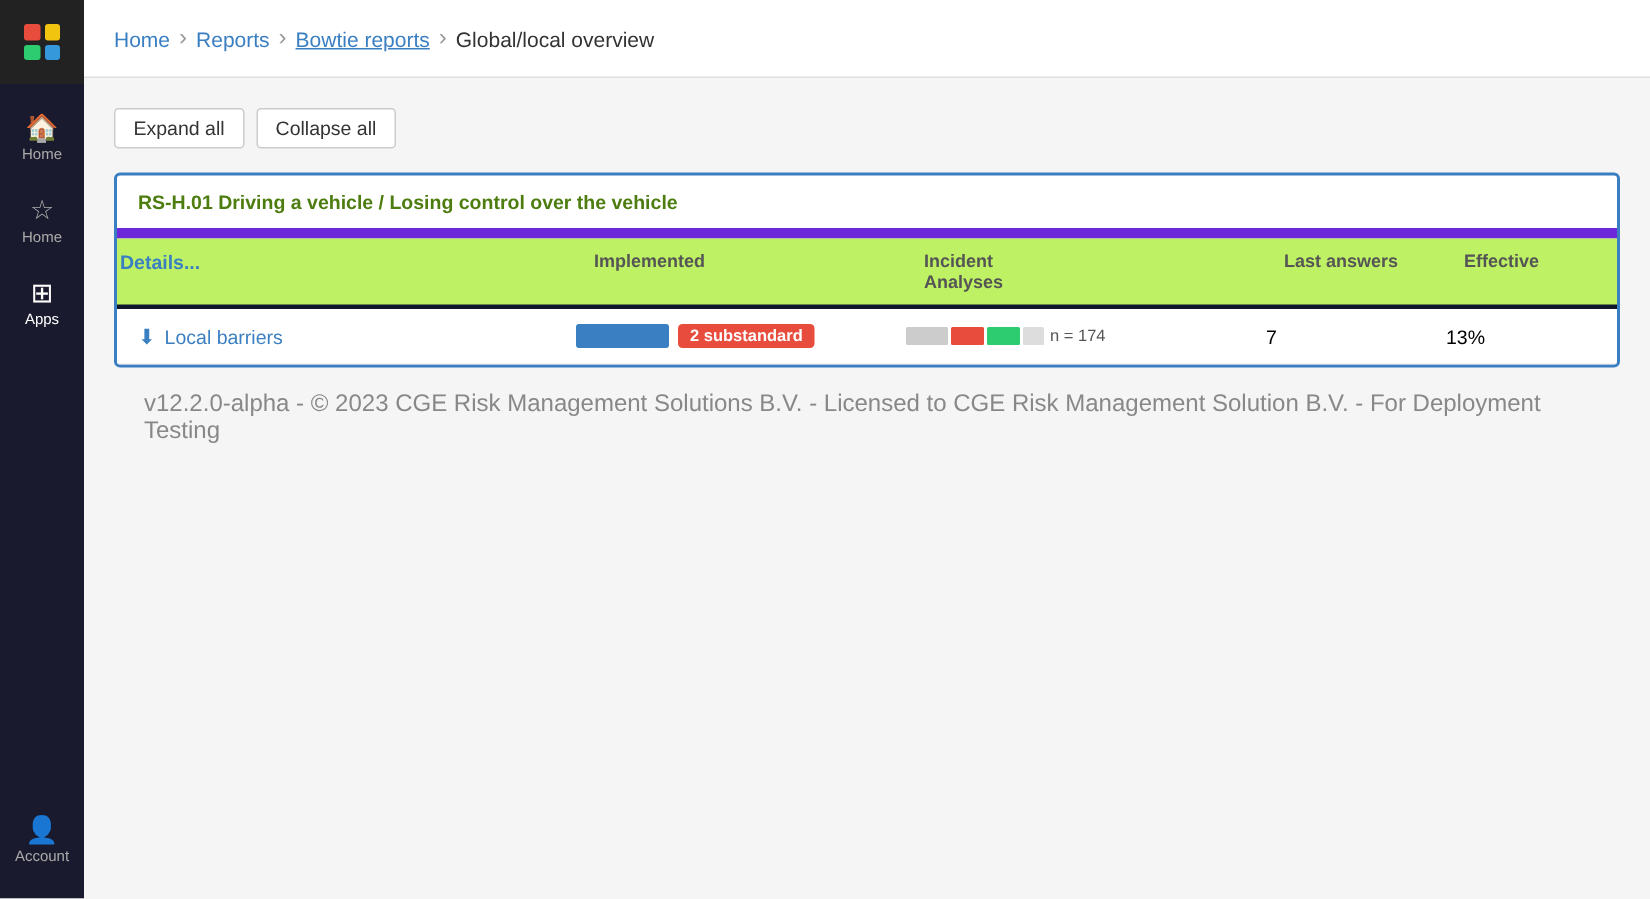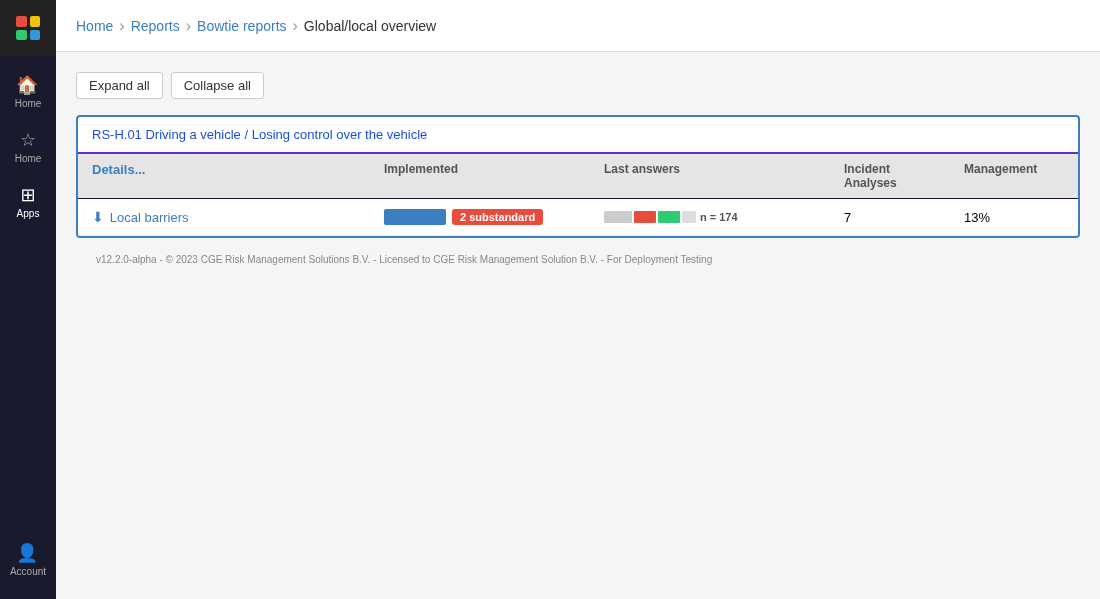--- a/index.html
+++ b/index.html
@@ -122,35 +122,35 @@
     
     .card {
       background: #fff;
       border: 2px solid #3a7fc1;
       border-radius: 4px;
       overflow: hidden;
     }
     .card-header {
       padding: 10px 14px;
       font-size: 13px;
-      font-weight: 400;
-      color: #1d4ed8;
-      border-bottom: 2px solid #6d28d9;
+      font-weight: 700;
+      color: #4d7c0f;
+      border-bottom: 7px solid #6d28d9;
     }
 
     
     .table-section {
       width: 100%;
     }
     .table-header-row {
       display: grid;
       grid-template-columns: 1fr 220px 240px 120px 100px;
-      padding: 8px 14px;
-      border-bottom: 1px solid #0f172a;
-      background: #e5e5e5;
+      padding: 8px 2px;
+      border-bottom: 3px solid #0f172a;
+      background: #bef264;
     }
     .table-header-cell {
       font-size: 12px;
       font-weight: 600;
       color: #555;
     }
     .table-data-row {
       display: grid;
       grid-template-columns: 1fr 220px 240px 120px 100px;
       padding: 10px 14px;
@@ -200,40 +200,39 @@
     
     .last-answers-bar {
       display: flex;
       align-items: center;
       gap: 4px;
     }
     .la-label {
       font-size: 11px;
       color: #555;
       white-space: nowrap;
-      font-weight: bold;
     }
     .la-bars {
       display: flex;
       gap: 2px;
       align-items: center;
     }
     .la-seg {
       height: 12px;
       border-radius: 1px;
     }
     .la-gray { background: #ccc; width: 28px; }
     .la-red { background: #e74c3c; width: 22px; }
     .la-green { background: #2ecc71; width: 22px; }
     .la-lightgray { background: #ddd; width: 14px; }
 
     
     .footer {
       padding: 16px 20px;
-      font-size: 10px;
+      font-size: 16px;
       color: #888;
     }
   </style>
 </head>
 <body>
 
 <div class="sidebar">
   <div class="sidebar-logo">
     <div class="logo-grid">
       <div class="logo-cell red"></div>
@@ -265,21 +264,21 @@
 </div>
 
 <div class="main">
 
   <div class="header">
     <nav class="breadcrumb">
       <span class="breadcrumb-item" style="color:#3a7fc1;cursor:pointer;">Home</span>
       <span class="breadcrumb-separator">›</span>
       <span class="breadcrumb-item" style="color:#3a7fc1;cursor:pointer;text-align:center;">Reports</span>
       <span class="breadcrumb-separator">›</span>
-      <span class="breadcrumb-item" style="color:#3a7fc1;cursor:pointer;">Bowtie reports</span>
+      <span class="breadcrumb-item" style="color:#3a7fc1;cursor:pointer;text-decoration:underline;">Bowtie reports</span>
       <span class="breadcrumb-separator">›</span>
       <span class="breadcrumb-current">Global/local overview</span>
     </nav>
   </div>
 
   <div class="content">
 
     <div class="toolbar">
       <button class="btn">Expand all</button>
       <button class="btn">Collapse all</button>
@@ -288,24 +287,24 @@
     <div class="card">
       <div class="card-header">RS-H.01 Driving a vehicle / Losing control over the vehicle</div>
 
       <div class="table-section">
 
         <div class="table-header-row">
           <div class="table-header-cell">
             <span class="link-blue">Details...</span>
           </div>
           <div class="table-header-cell">Implemented</div>
-          <div class="table-header-cell">Last answers</div>
           <div class="table-header-cell" style="white-space:pre-line;">Incident
 Analyses</div>
-          <div class="table-header-cell">Management</div>
+          <div class="table-header-cell">Last answers</div>
+          <div class="table-header-cell">Effective</div>
         </div>
 
         <div class="table-data-row">
 
           <div class="barrier-link">
             <span class="download-icon">⬇</span>
             <a class="link-blue">Local barriers</a>
           </div>
 
           <div class="implemented-bar">

